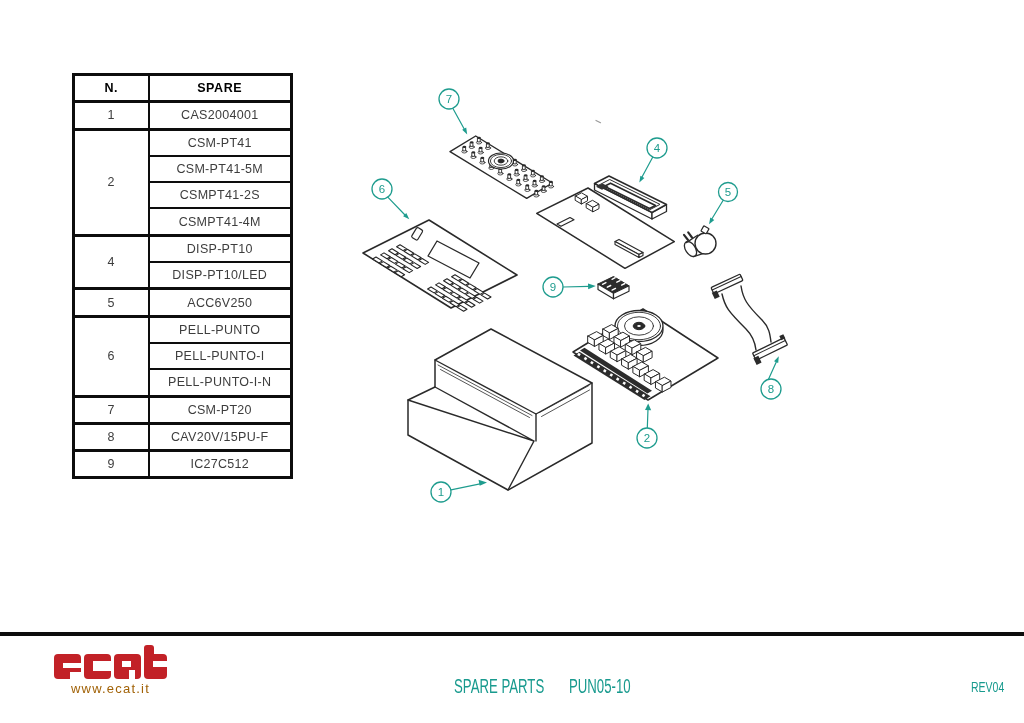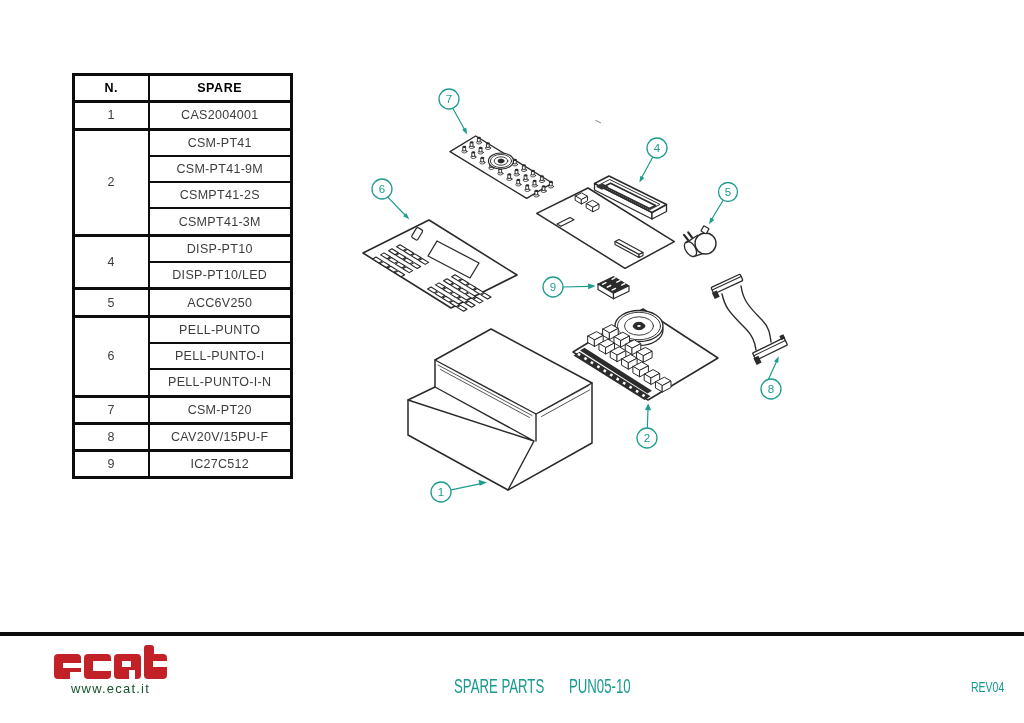--- a/index.html
+++ b/index.html
@@ -14,21 +14,21 @@
                letter-spacing:.3px;white-space:nowrap;}
   .parts-table th{font-size:12.5px;font-weight:bold;color:#000;letter-spacing:.6px;}
   .parts-table tr.grp td{border-top-width:3px;}
   .parts-table thead th{border-bottom-width:3px;}
   
   .diagram{position:absolute;left:0;top:0;width:1024px;height:723px;}
   .cnum{font-family:"Liberation Sans",sans-serif;font-size:11.5px;fill:#1E9C8E;text-anchor:middle;}
   
   .footer-divider{position:absolute;left:0;right:0;top:632px;height:4px;background:#0d0d0d;}
   .logo{position:absolute;left:54px;top:645px;width:120px;height:42px;}
-  .website{position:absolute;left:71px;top:681px;font-size:13px;color:#14532d;
+  .website{position:absolute;left:71px;top:681px;font-size:13px;color:#a16207;
            letter-spacing:1.2px;}
   .teal-cond{position:absolute;color:#189A8E;white-space:nowrap;
              transform:scaleX(.66);transform-origin:0 0;}
   .doc-type{left:454px;top:675px;font-size:20px;}
   .doc-code{left:569px;top:675px;font-size:20px;}
   .revision{left:971px;top:678px;font-size:15px;transform:scaleX(.7);}
 </style>
 </head>
 <body>
 
@@ -48,27 +48,27 @@
     <tbody>
       <tr class="grp">
         <td>1</td>
         <td>CAS2004001</td>
       </tr>
       <tr class="grp">
         <td rowspan="4">2</td>
         <td>CSM-PT41</td>
       </tr>
       <tr>
-          <td>CSM-PT41-9M</td>
+          <td>CSM-PT41-5M</td>
         </tr>
       <tr>
           <td>CSMPT41-2S</td>
         </tr>
       <tr>
-          <td>CSMPT41-3M</td>
+          <td>CSMPT41-4M</td>
         </tr>
       <tr class="grp">
         <td rowspan="2">4</td>
         <td>DISP-PT10</td>
       </tr>
       <tr>
           <td>DISP-PT10/LED</td>
         </tr>
       <tr class="grp">
         <td>5</td>

